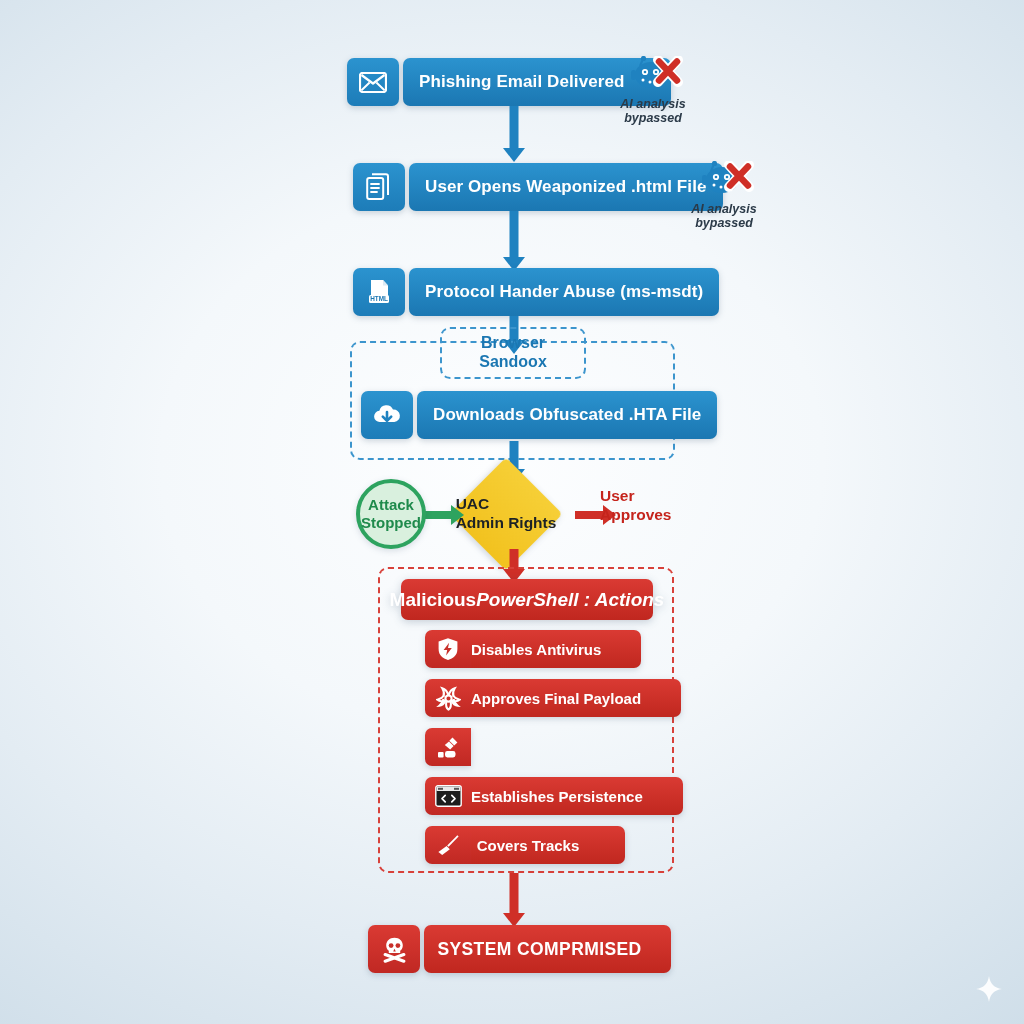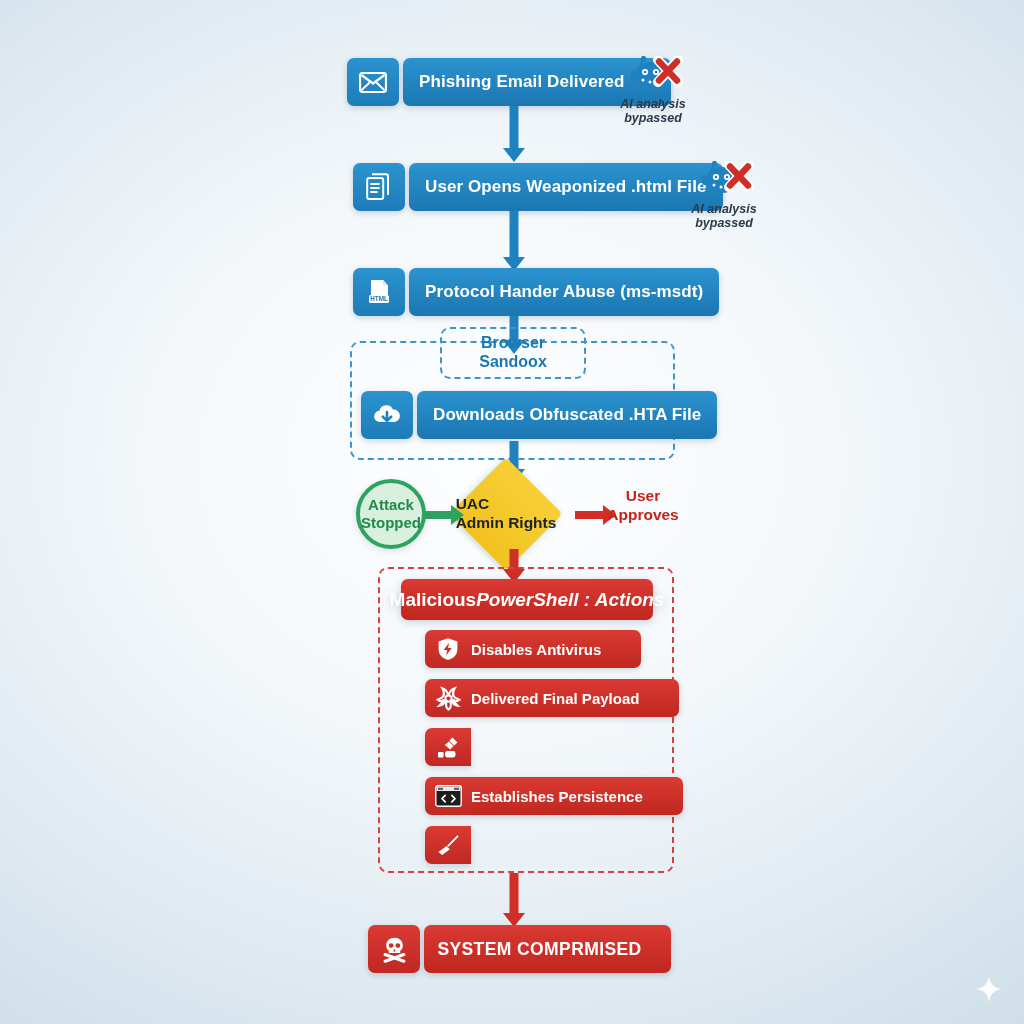--- a/index.html
+++ b/index.html
@@ -131,21 +131,21 @@
     font-size: 15px; font-weight: 700;
     line-height: 1.2;
     filter: drop-shadow(0 2px 3px rgba(20,50,80,.15));
   }
 
   
   .sidetxt {
     position: absolute;
     color: #c5241c;
     font-size: 15.5px; font-weight: 700;
-    line-height: 1.2; text-align: center;
+    line-height: 1.2; 
   }
 
   
   .aibadge { position: absolute; text-align: center; }
   .aibadge .cap {
     margin-top: 1px;
     font-size: 12.5px;
     font-style: italic;
     font-weight: 700;
     color: #2b3a48;
@@ -374,21 +374,21 @@
           <path d="M12.5 9.2 C11.2 5.4 9.2 3 6.3 2.2 C8.2 5.2 8.4 7.6 7.6 10.4"></path>
           <path d="M12.5 9.2 C13.8 5.4 15.8 3 18.7 2.2 C16.8 5.2 16.6 7.6 17.4 10.4"></path>
           <path d="M9.9 14.2 C6.3 15.6 3.6 15.7 1.4 13.8 C4.6 13.1 6.4 11.8 8 9.5"></path>
           <path d="M15.1 14.2 C18.7 15.6 21.4 15.7 23.6 13.8 C20.4 13.1 18.6 11.8 17 9.5"></path>
           <path d="M9.9 14.2 C8.1 17.6 6.2 19.5 3.3 19.7 C5.8 17.6 7 15.6 7.5 13"></path>
           <path d="M15.1 14.2 C16.9 17.6 18.8 19.5 21.7 19.7 C19.2 17.6 18 15.6 17.5 13"></path>
           <path d="M10.4 15.4 C9.6 19.2 10.2 22.1 12.5 23.6 C14.8 22.1 15.4 19.2 14.6 15.4"></path>
         </g>
       </svg>
     </div>
-    <div class="albl">Delivered Final Payload</div>
+    <div class="albl">Approves Final Payload</div>
   </div>
 
   <div class="act" style="left:425px; top:728px; width:200px; height:38px;">
     <div class="aic">
       <svg width="24" height="24" viewBox="0 0 24 24">
         <path d="M16.5 2.6 L21.4 7.5 L18.2 10.6 L13.3 5.8 Z" fill="#fff"></path>
         <path d="M13 6.4 L17.6 11 L14.2 14.4 L8.8 9.9 Z" fill="#fff"></path>
         <rect x="2" y="17" width="5.6" height="5.4" rx="1" fill="#fff"></rect>
         <rect x="9" y="16" width="10.5" height="6.4" rx="2.4" fill="#fff"></rect>
       </svg>
@@ -408,20 +408,21 @@
     <div class="albl">Establishes Persistence</div>
   </div>
 
   <div class="act" style="left:425px; top:826px; width:200px; height:38px;">
     <div class="aic">
       <svg width="24" height="24" viewBox="0 0 24 24">
         <path d="M21.4 2.2 L22.6 3.4 L12.6 13.8 L11.2 12.4 Z" fill="#fff"></path>
         <path d="M10.6 13.1 L13.8 16.3 L6.2 22 L2.4 19 Z" fill="#fff"></path>
       </svg>
     </div>
+    <div class="albl">Covers Tracks</div>
   </div>
 
   <div class="arrow red-a" style="left:499px; top:873px; width:30px; height:54px;">
     <div class="shaft" style="top:0; width:9px; height:42px;"></div>
     <div class="head"></div>
   </div>
 
   <div class="node red center" style="left:368px; top:925px; width:303px; height:48px;">
     <div class="ic">
       <svg width="27" height="27" viewBox="0 0 27 27">

